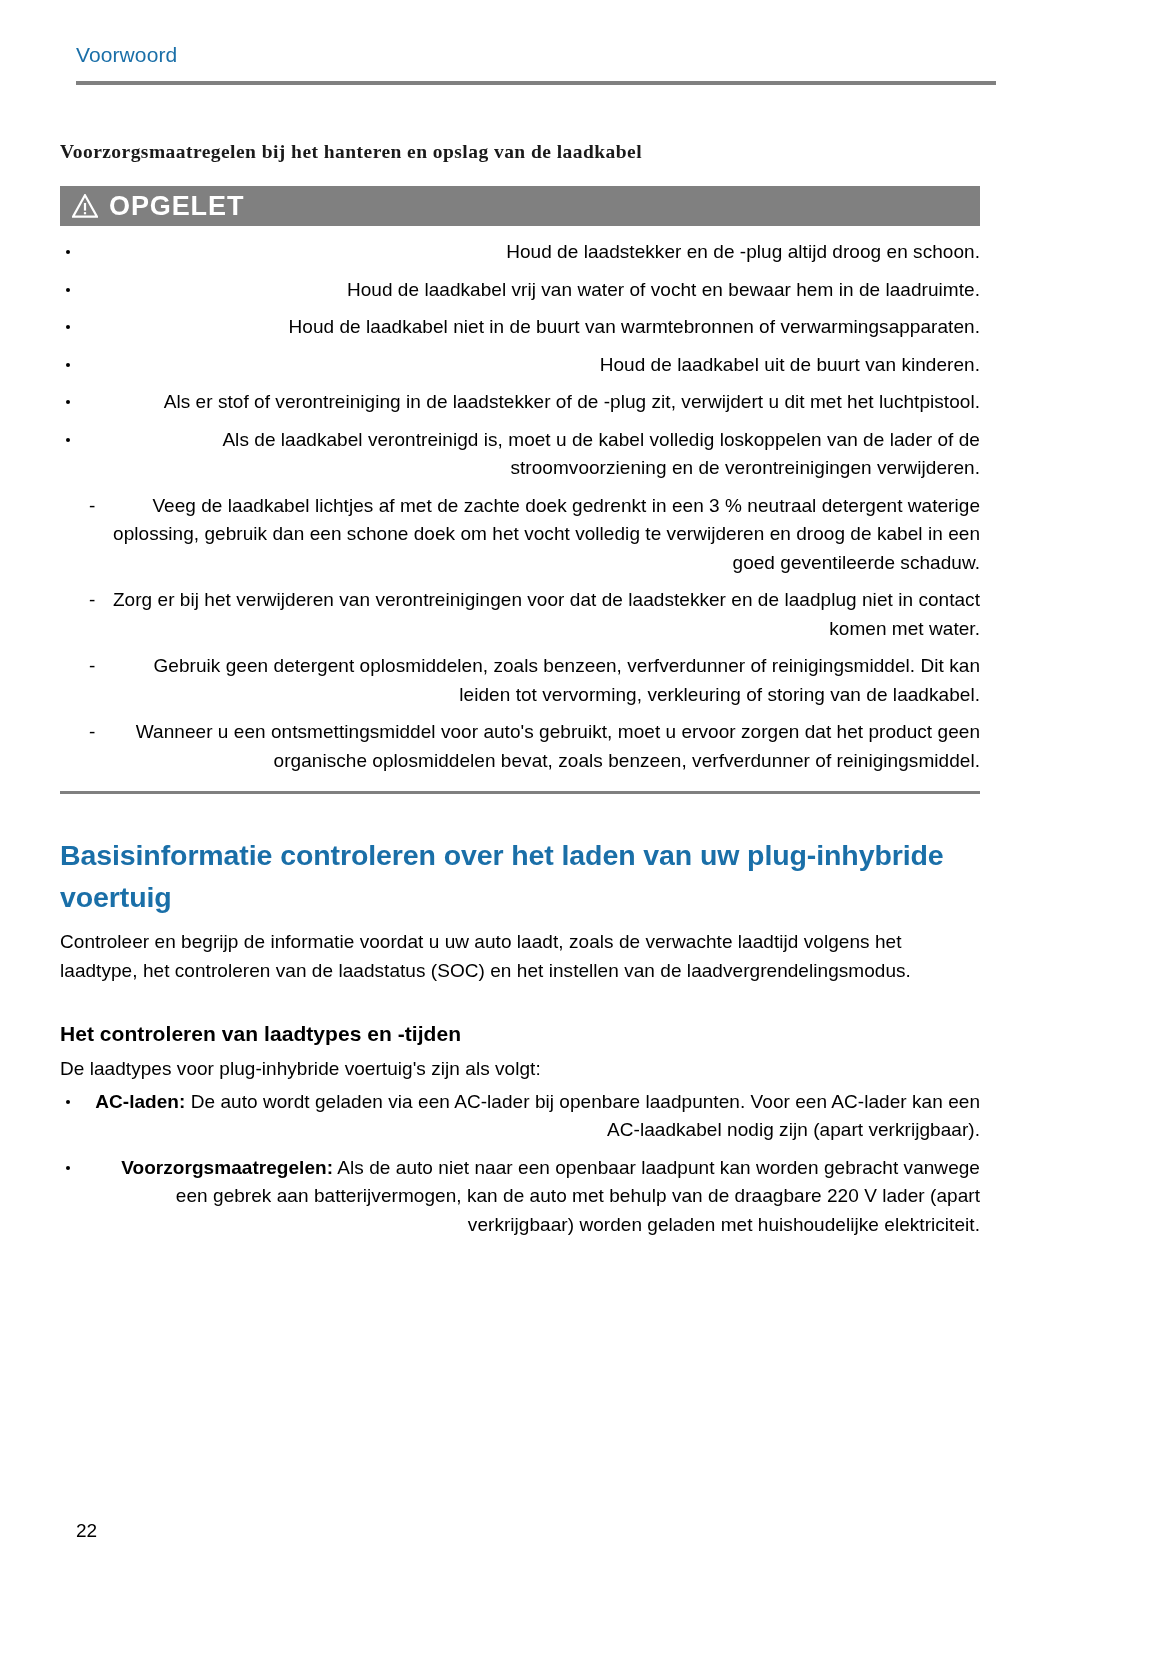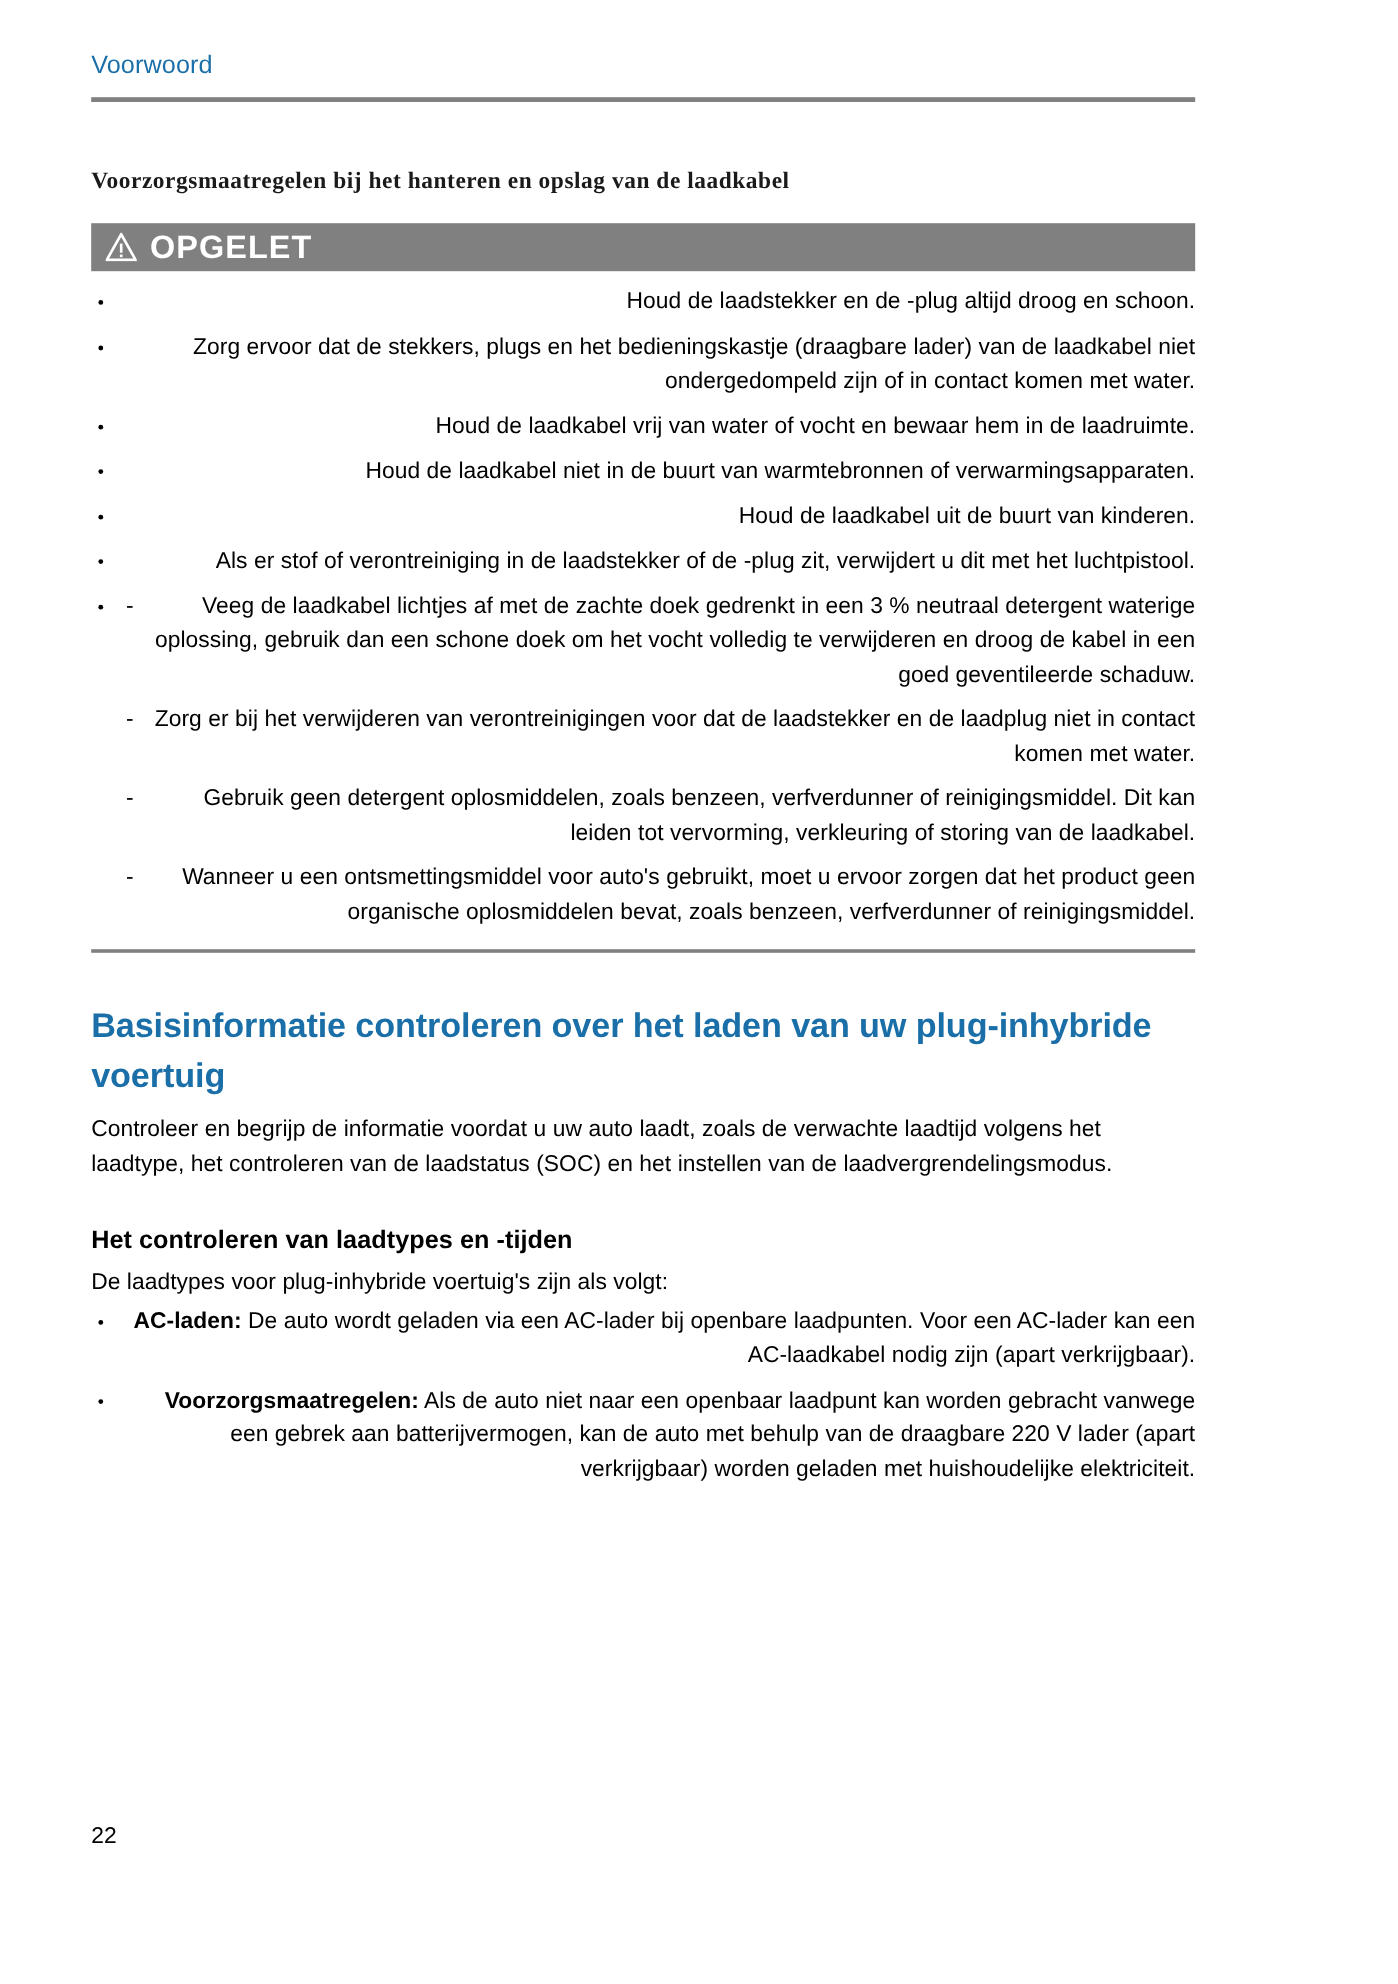--- a/index.html
+++ b/index.html
@@ -42,21 +42,21 @@
   .rule-header {
     margin-top: 13px;
     height: 4px;
     background: #808080;
     width: 920px;
   }
 
   
   .content {
     position: absolute;
-    left: 76px;
+    left: 60px;
     top: 140px;
     width: 920px;
   }
 
   
   .serif-title {
     font-family: "Liberation Serif", serif;
     font-weight: bold;
     font-size: 19.5px;
     line-height: 24px;
@@ -208,40 +208,37 @@
       </div>
 
       <div class="warn-body">
         <ul class="bullets">
           <li>
             <span class="bullet-dot"></span>
             <span>Houd de laadstekker en de -plug altijd droog en schoon.</span>
           </li>
           <li>
             <span class="bullet-dot"></span>
-            <span>Zorg ervoor dat de stekkers, plugs en het bedieningskastje (draagbare lader) van de laadkabel niet ondergedompeld zijn of in contact komen met water.</span>
-          </li>
-          <li>
-            <span class="bullet-dot"></span>
             <span>Houd de laadkabel vrij van water of vocht en bewaar hem in de laadruimte.</span>
           </li>
           <li>
             <span class="bullet-dot"></span>
             <span>Houd de laadkabel niet in de buurt van warmtebronnen of verwarmingsapparaten.</span>
           </li>
           <li>
             <span class="bullet-dot"></span>
             <span>Houd de laadkabel uit de buurt van kinderen.</span>
           </li>
           <li>
             <span class="bullet-dot"></span>
             <span>Als er stof of verontreiniging in de laadstekker of de -plug zit, verwijdert u dit met het luchtpistool.</span>
           </li>
           <li>
             <span class="bullet-dot"></span>
+            <span>Als de laadkabel verontreinigd is, moet u de kabel volledig loskoppelen van de lader of de stroomvoorziening en de verontreinigingen verwijderen.</span>
           </li>
         </ul>
 
         <div class="sub-list-wrap">
           <ul class="dashes">
             <li>
               <span class="dash-mark">-</span>
               <span>Veeg de laadkabel lichtjes af met de zachte doek gedrenkt in een 3 % neutraal detergent waterige oplossing, gebruik dan een schone doek om het vocht volledig te verwijderen en droog de kabel in een goed geventileerde schaduw.</span>
             </li>
             <li>

